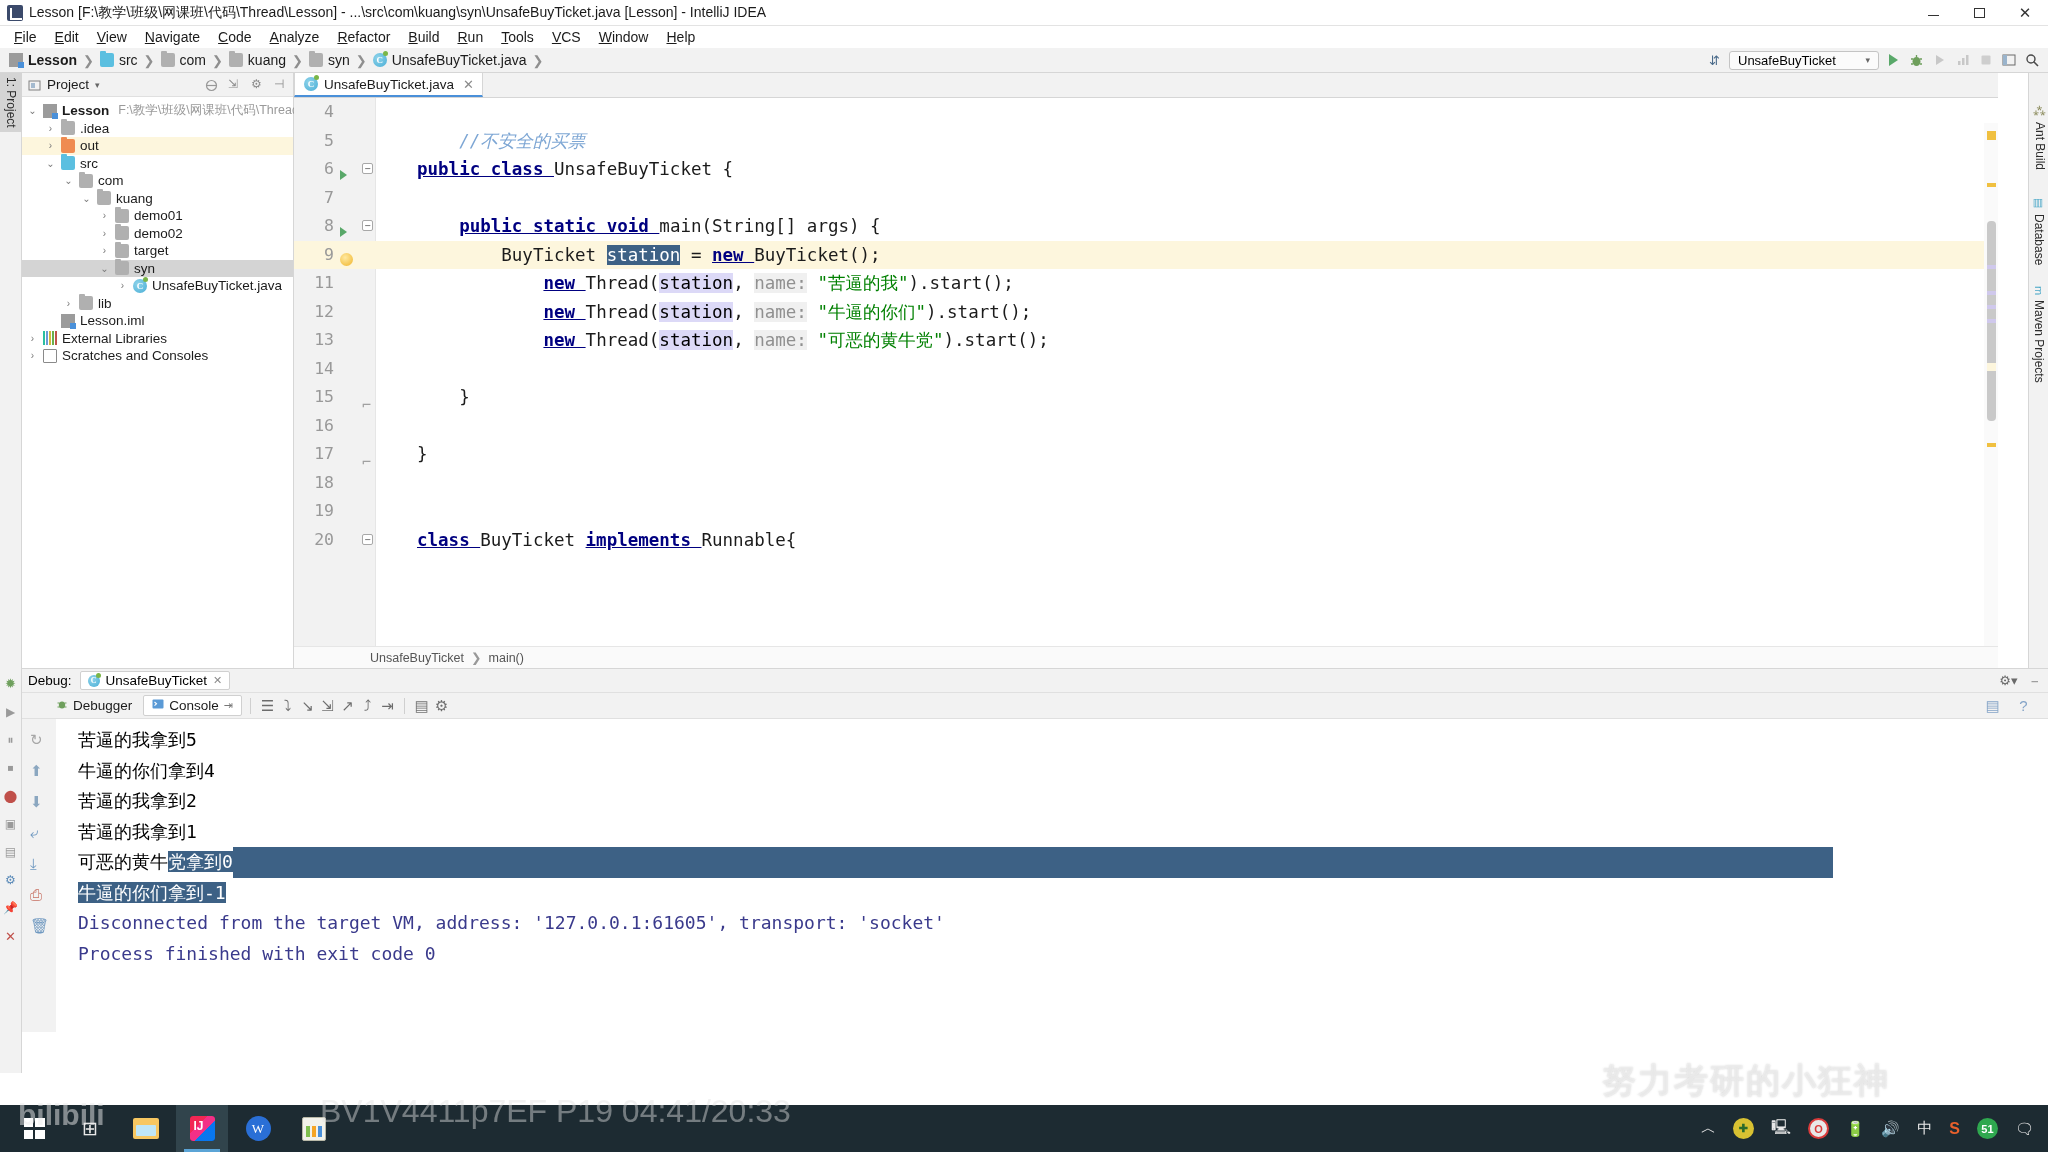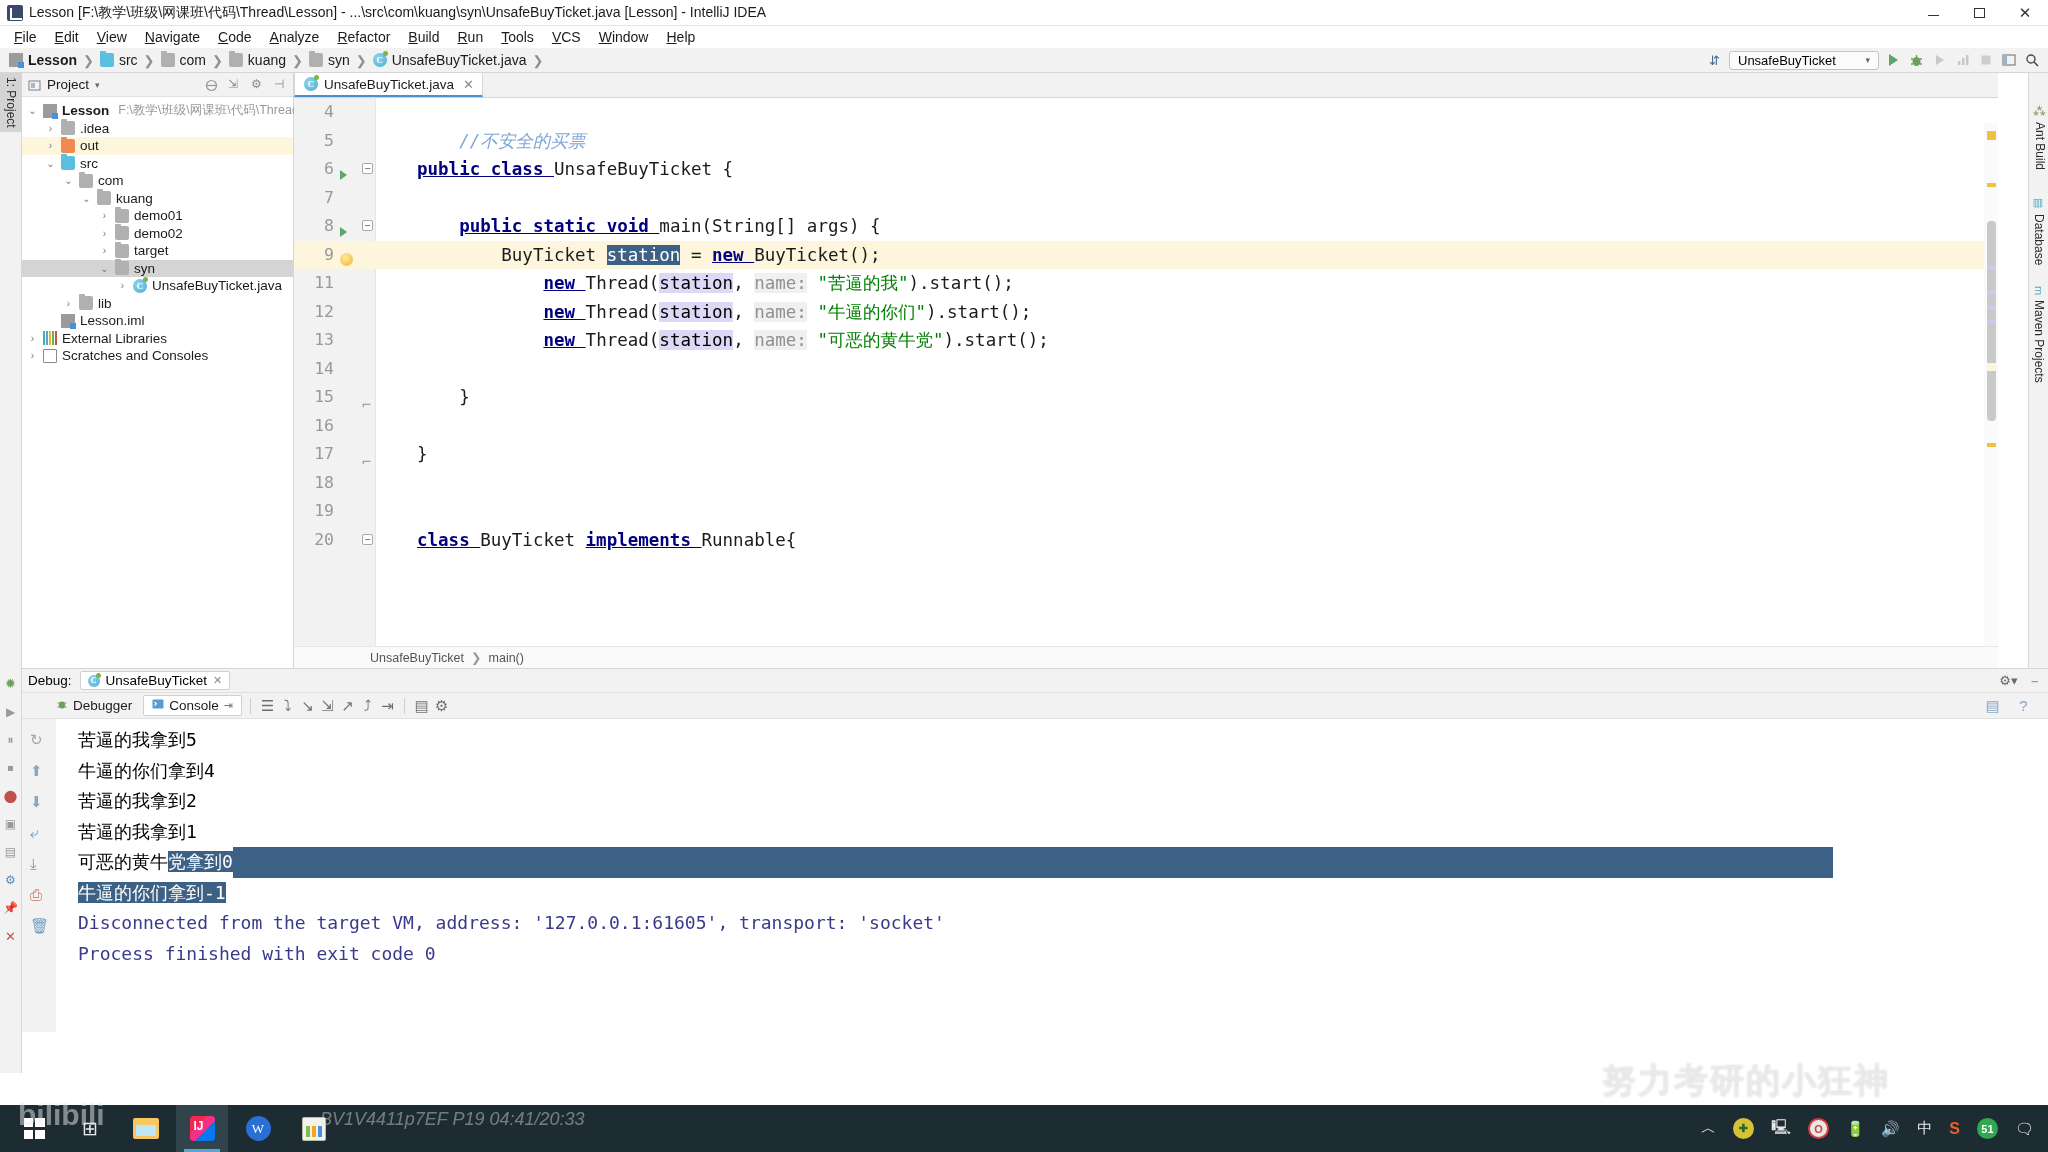--- a/index.html
+++ b/index.html
@@ -306,21 +306,21 @@
     font-size:11px;color:#fff;font-weight:bold; }
 
   
   .wm {
     position: absolute; pointer-events: none; color: rgba(255,255,255,0.42);
     font-weight: bold; z-index: 60; white-space: nowrap; text-align: center;
   }
   .wm-cn { right: 158px; bottom: 48px; font-size: 34px; letter-spacing: 2px;
     color: rgba(245,245,245,0.65); text-shadow: 0 0 2px rgba(120,120,120,.35); }
   .wm-bili { left: 18px; bottom: 20px; font-size: 30px; color: rgba(235,235,235,0.5); }
-  .wm-bv { left: 320px; bottom: 22px; font-size: 18px; color: rgba(225,225,225,0.45); font-weight: normal; font-style: italic; }
+  .wm-bv { left: 320px; bottom: 22px; font-size: 32px; color: rgba(225,225,225,0.45); font-weight: normal; }
 </style>
 </head>
 <body>
 
 <div id="app">
 
   <div class="titlebar">
     <div class="title-ico"></div>
     <div class="title-text">Lesson [F:\教学\班级\网课班\代码\Thread\Lesson] - ...\src\com\kuang\syn\UnsafeBuyTicket.java [Lesson] - IntelliJ IDEA</div>
     <div class="win-btns">

